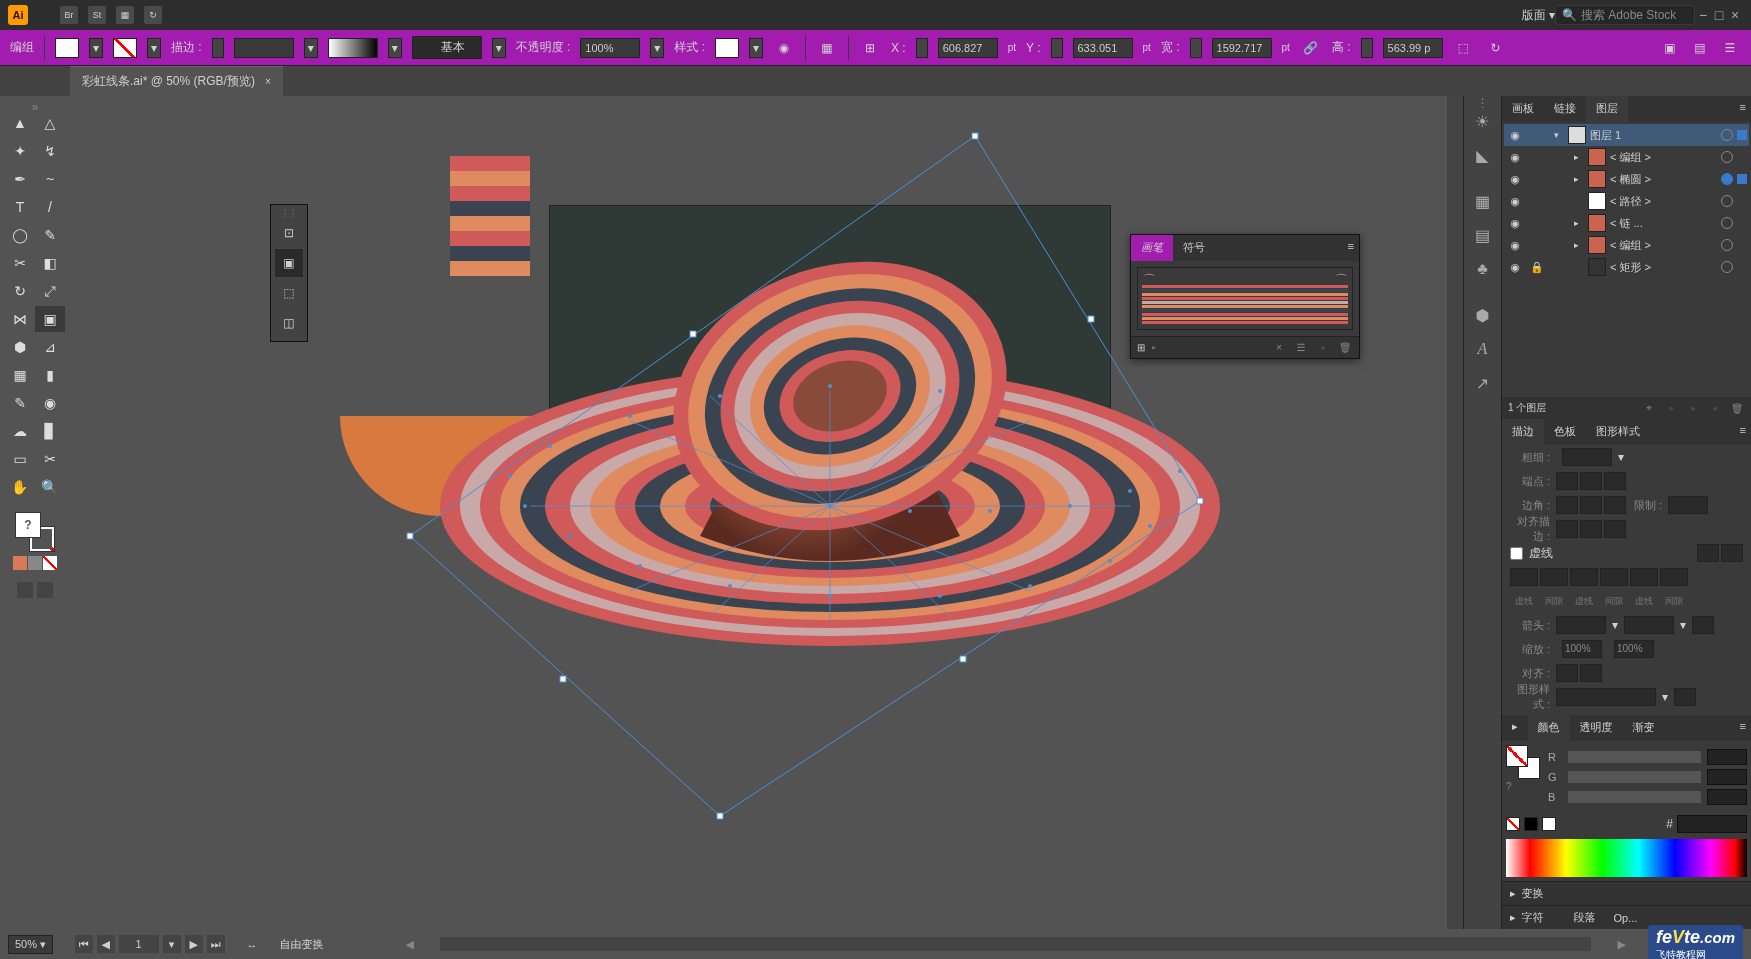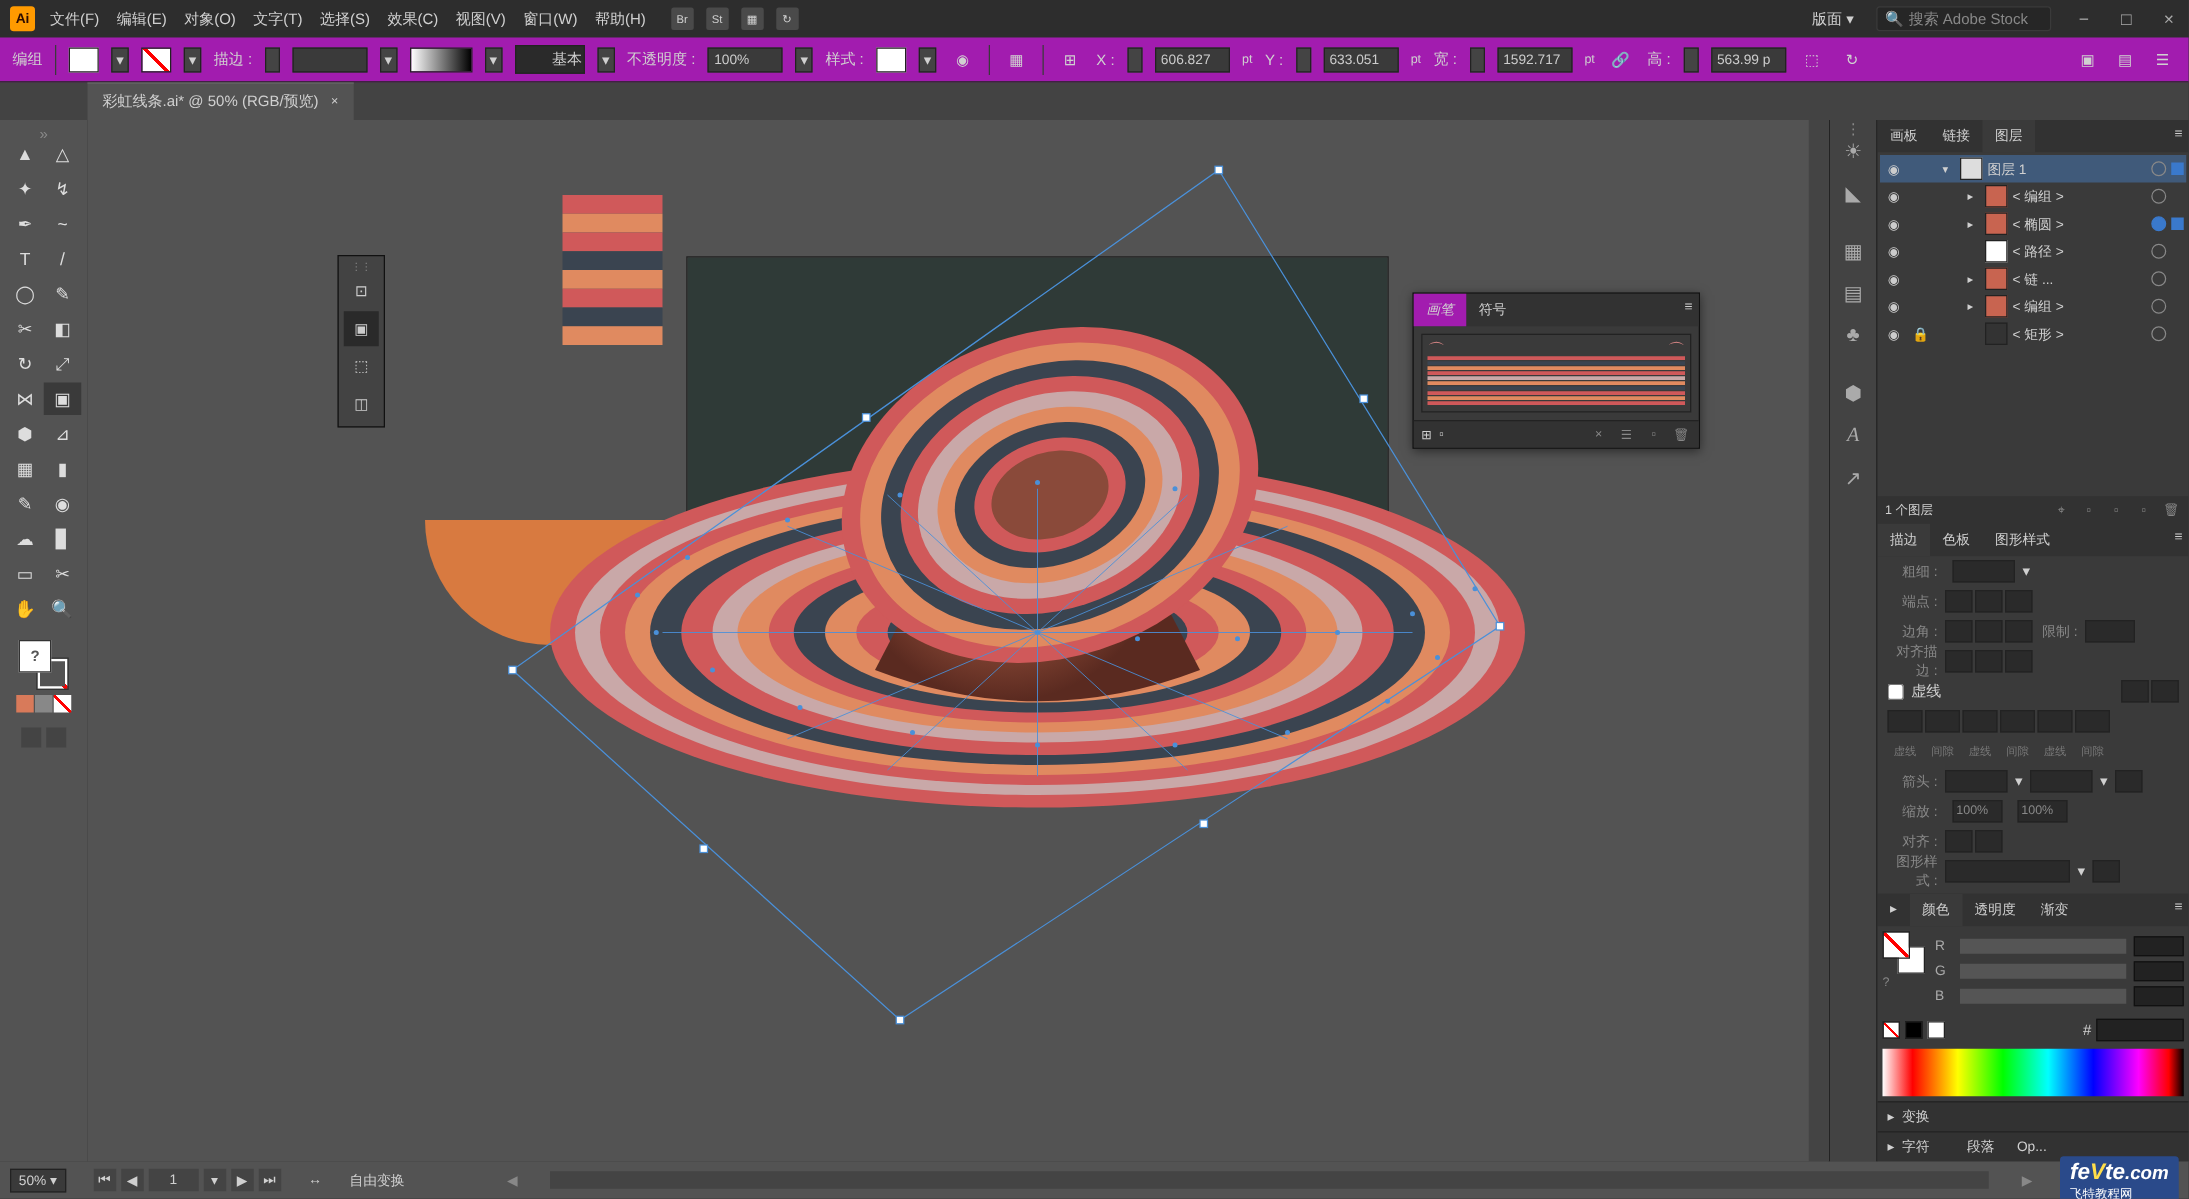--- a/index.html
+++ b/index.html
@@ -3,21 +3,21 @@
 <meta charset="utf-8">
 <style>
 * { margin: 0; padding: 0; box-sizing: border-box; font-family: "Microsoft YaHei", sans-serif; user-select: none; }
 body { background: #323232; width: 1751px; height: 959px; overflow: hidden; color: #d0d0d0; font-size: 12px; }
 
 
 .titlebar { height: 30px; background: #2d2d2d; display: flex; align-items: center; padding: 0 8px; }
 .titlebar .logo { width: 20px; height: 20px; background: #ff9a00; color: #2d0c00; font-weight: bold; display: flex; align-items: center; justify-content: center; border-radius: 3px; margin-right: 12px; font-size: 11px; }
 .titlebar .menu { display: flex; gap: 14px; }
 .titlebar .menu span { cursor: pointer; font-size: 12px; }
-.titlebar .right { margin-left: auto; display: flex; gap: 18px; align-items: center; padding-left: 29px; }
+.titlebar .right { margin-left: auto; display: flex; align-items: center; padding-left: 29px; }
 .titlebar .search { background: #262626; border: 1px solid #3a3a3a; padding: 2px 6px; width: 140px; height: 20px; color: #888; border-radius: 3px; display: flex; align-items: center; gap: 4px; }
 .titlebar .winbtn { width: 16px; height: 16px; display: flex; align-items: center; justify-content: center; font-size: 14px; color: #aaa; }
 .titlebar .extra-icons { display: flex; gap: 10px; margin-left: 20px; }
 .titlebar .extra-icons span { width: 18px; height: 18px; background: #4a4a4a; border-radius: 2px; display: flex; align-items: center; justify-content: center; font-size: 9px; }
 
 
 .controlbar { height: 36px; background: #a21caf; display: flex; align-items: center; padding: 0 10px; gap: 10px; border-bottom: 1px solid #222; }
 .controlbar .label { font-size: 12px; }
 .swatch { width: 24px; height: 20px; border: 1px solid #222; display: inline-block; }
 .swatch.white { background: #fff; }
@@ -108,31 +108,20 @@
 .statusbar .nav { display: flex; gap: 4px; }
 .statusbar .nav span { width: 18px; height: 18px; background: #444; display: flex; align-items: center; justify-content: center; }
 .statusbar .watermark { margin-left: auto; font-size: 18px; font-weight: bold; font-style: italic; color: #fff; background: #2a4a8a; padding: 2px 8px; border-radius: 3px; }
 .scrollbar-v { position: absolute; top: 0; right: 0; bottom: 0; width: 16px; background: #444; }
 </style>
 </head>
 <body>
 
 <div class="titlebar">
   <div class="logo">Ai</div>
-  <div class="menu">
-    <span>文件(F)</span>
-    <span>编辑(E)</span>
-    <span>对象(O)</span>
-    <span>文字(T)</span>
-    <span>选择(S)</span>
-    <span>效果(C)</span>
-    <span>视图(V)</span>
-    <span>窗口(W)</span>
-    <span>帮助(H)</span>
-  </div>
   <div class="extra-icons">
     <span>Br</span>
     <span>St</span>
     <span>▦</span>
     <span>↻</span>
   </div>
   <div class="right">
     <span><span>版面</span> ▾</span>
     <div class="search">
       <span>🔍</span>
@@ -150,21 +139,21 @@
   <span class="swatch white"></span>
     <div class="dropdown">▾</div>
   <span class="swatch nostroke"></span>
     <div class="dropdown">▾</div>
   <span class="label">描边 :</span>
   <div class="spinner"></div>
   <input type="text" value="" style="">
   <div class="dropdown">▾</div>
   <span class="swatch grad" style="width:50px"></span>
     <div class="dropdown">▾</div>
-  <span style="background:#2a2a2a;padding:2px 1px;border:1px solid #222;width:56px;display:inline-block;text-align:right">基本</span>
+  <span style="background:#2a2a2a;padding:2px 16px;border:1px solid #222;width:70px;display:inline-block;text-align:right">基本</span>
     <div class="dropdown">▾</div>
   <span class="label">不透明度 :</span>
   <input type="text" value="100%" style="">
   <div class="dropdown">▾</div>
   <span class="label">样式 :</span>
   <span class="swatch white"></span>
     <div class="dropdown">▾</div>
   <div class="icon">◉</div>
   <div class="sep"></div>
   <div class="icon">▦</div>

